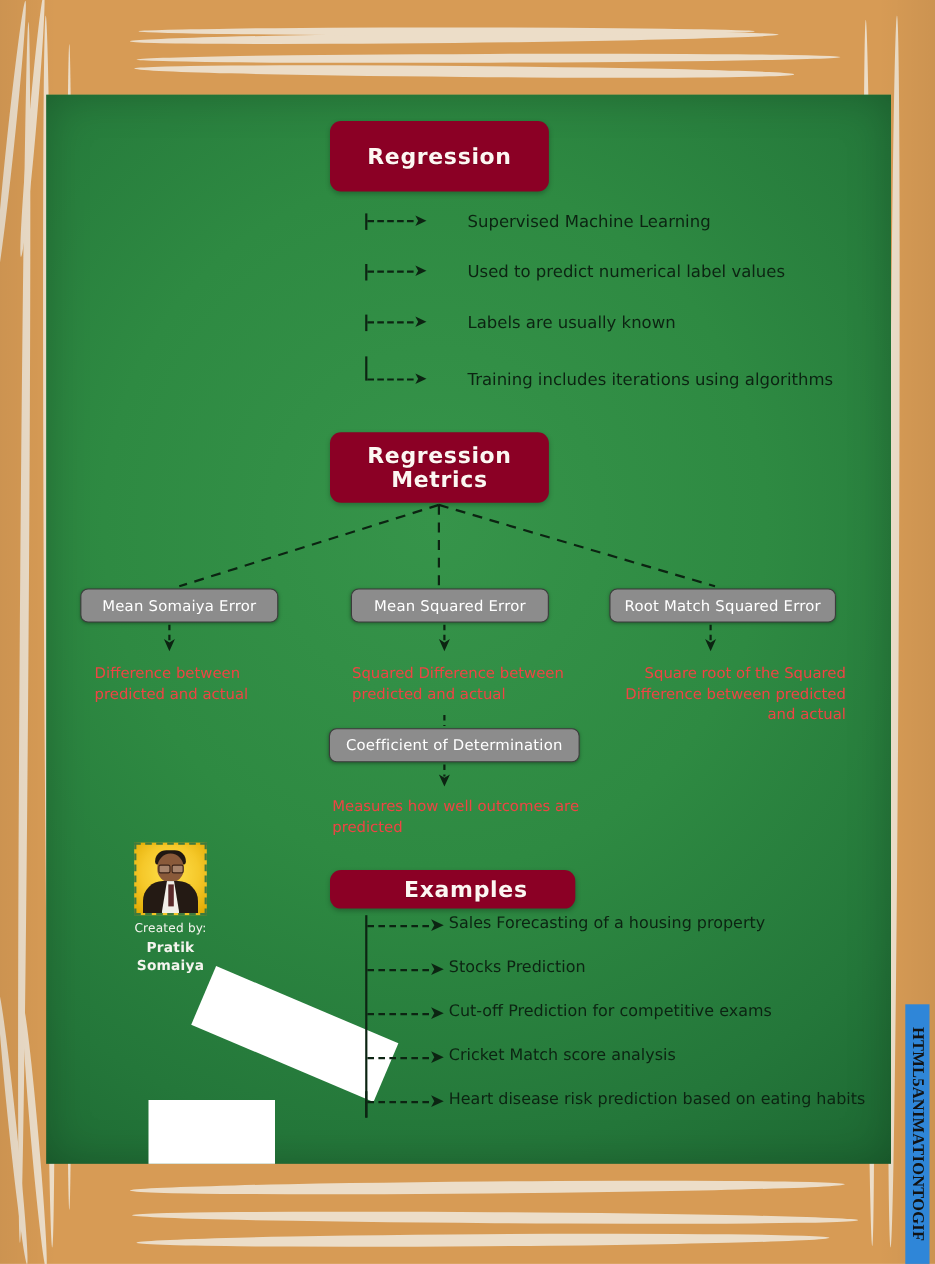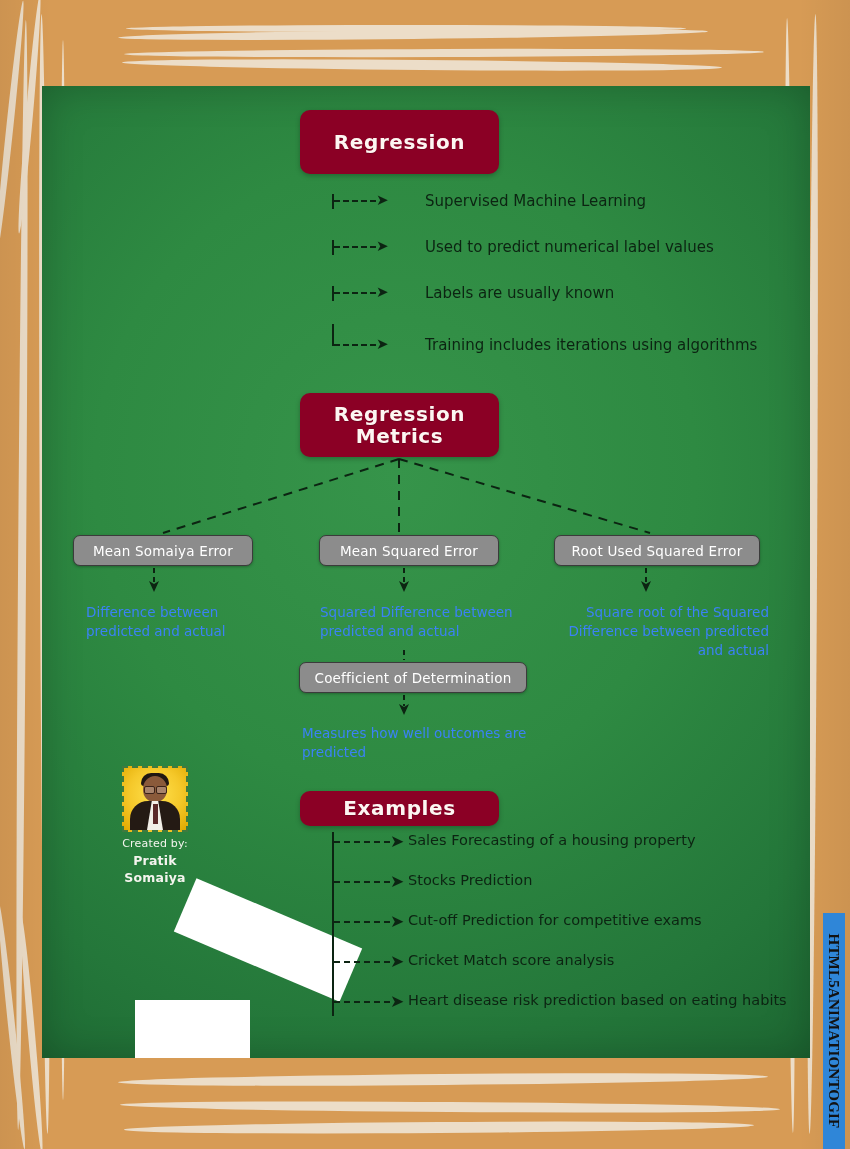--- a/index.html
+++ b/index.html
@@ -111,21 +111,21 @@
     font-size:20px;
     letter-spacing:.6px;
     display:flex;align-items:center;justify-content:center;
     text-align:center;
     line-height:1.12;
     box-shadow:0 2px 5px rgba(0,0,0,.25);
     text-shadow:0 1px 0 rgba(0,0,0,.18);
   }
   #hdr-regression{left:300px;top:110px;width:199px;height:64px;}
   #hdr-metrics{left:300px;top:393px;width:199px;height:64px;}
-  #hdr-examples{left:300px;top:791px;width:199px;height:35px;}
+  #hdr-examples{left:300px;top:791px;width:199px;height:35px;padding-left:24px;}
 
   .chipbox{
     position:absolute;
     background:#8c8c8c;
     border:1.6px solid #3b3b3b;
     border-radius:7px;
     color:#ffffff;
     font-family:"DejaVu Sans",sans-serif;
     font-size:13.5px;
     letter-spacing:.2px;
@@ -134,21 +134,21 @@
     white-space:nowrap;
     box-shadow:0 1px 3px rgba(0,0,0,.28);
   }
   #chip-mae{left:73px;top:535px;width:178px;height:29px;}
   #chip-mse{left:319px;top:535px;width:178px;height:29px;}
   #chip-rmse{left:554px;top:535px;width:204px;height:29px;}
   #chip-r2 {left:299px;top:662px;width:226px;height:29px;}
 
   .blurb{
     position:absolute;
-    color:#3b82f6;
+    color:#ef4444;
     font-family:"DejaVu Sans",sans-serif;
     font-size:13.5px;
     line-height:1.42;
   }
   #blurb-mae{left:86px;top:603px;width:190px;}
   #blurb-mse{left:320px;top:603px;width:210px;}
   #blurb-rmse{left:554px;top:603px;width:215px;text-align:right;}
   #blurb-r2 {left:302px;top:724px;width:230px;}
 
   
@@ -361,21 +361,21 @@
     </span>
   </div>
 
   <div class="chipbox" id="chip-mae">
     <span>Mean Somaiya Error</span>
   </div>
   <div class="chipbox" id="chip-mse">
     <span>Mean Squared Error</span>
   </div>
   <div class="chipbox" id="chip-rmse">
-    <span>Root Used Squared Error</span>
+    <span>Root Match Squared Error</span>
   </div>
 
   <div class="blurb" id="blurb-mae">Difference between predicted and actual</div>
   <div class="blurb" id="blurb-mse">Squared Difference between predicted and actual</div>
   <div class="blurb" id="blurb-rmse">Square root of the Squared Difference between predicted and actual</div>
 
   <div class="chipbox" id="chip-r2">
     <span>Coefficient of Determination</span>
   </div>
   <div class="blurb" id="blurb-r2">Measures how well outcomes are predicted</div>

